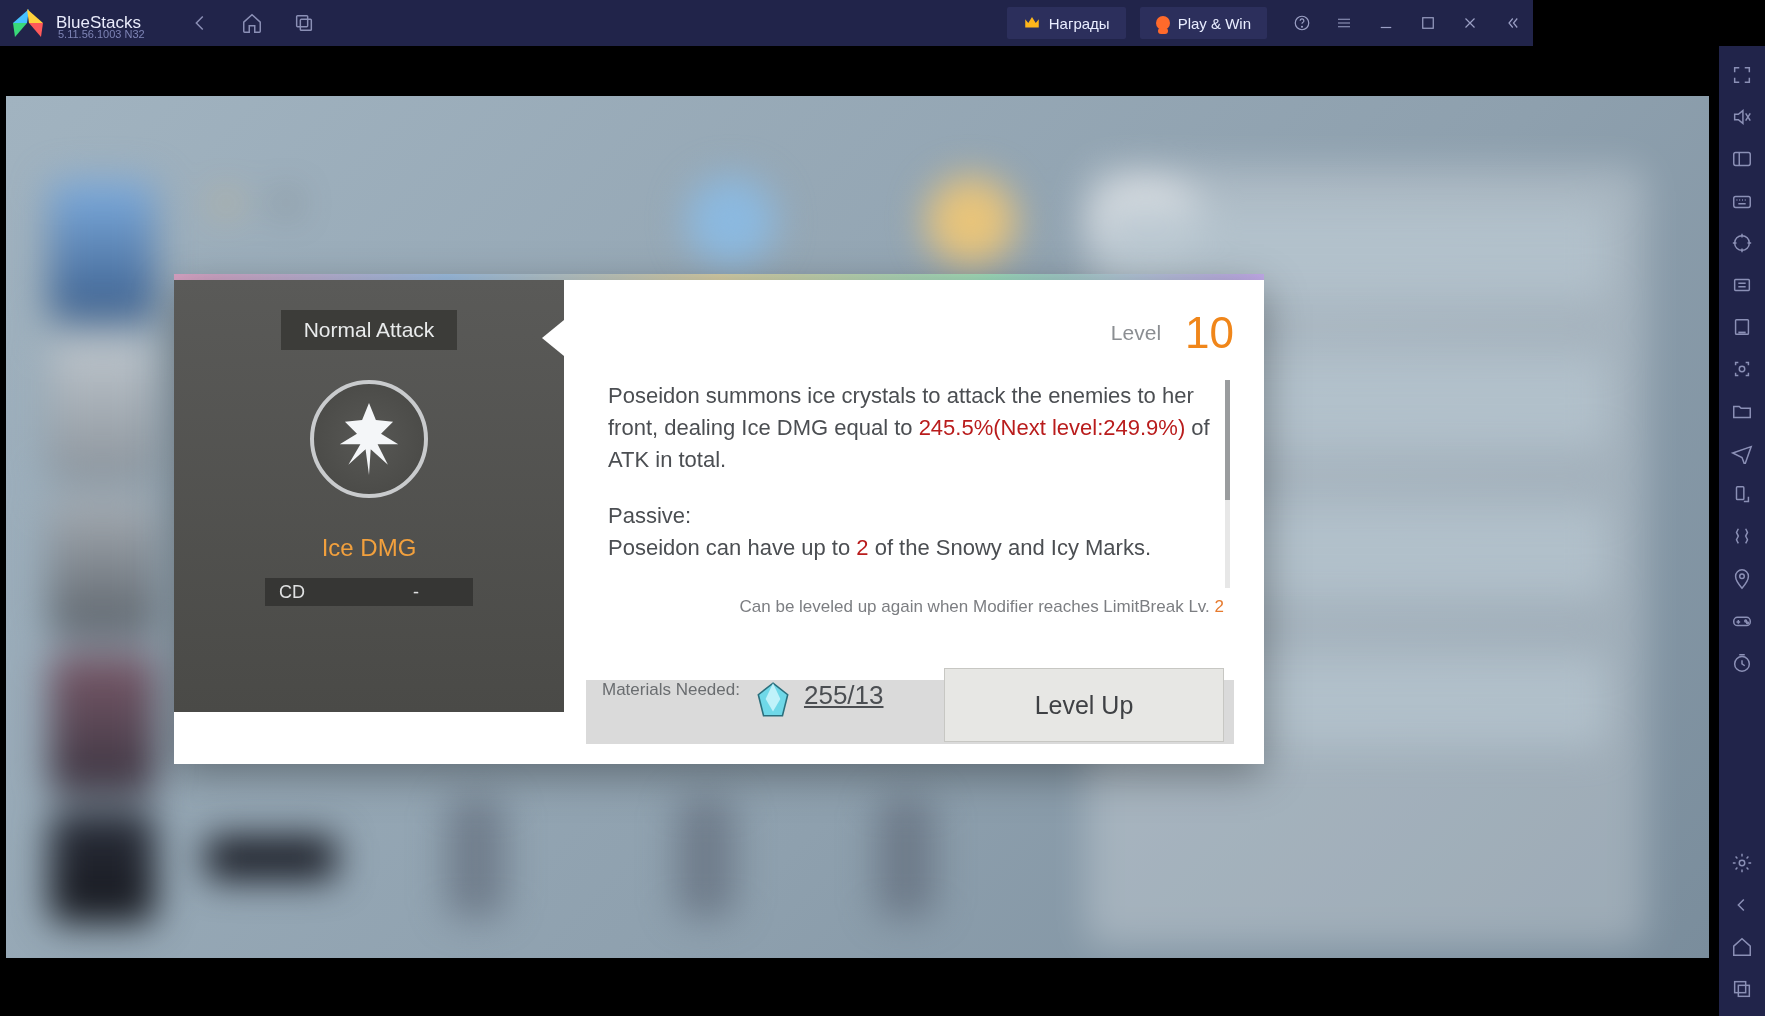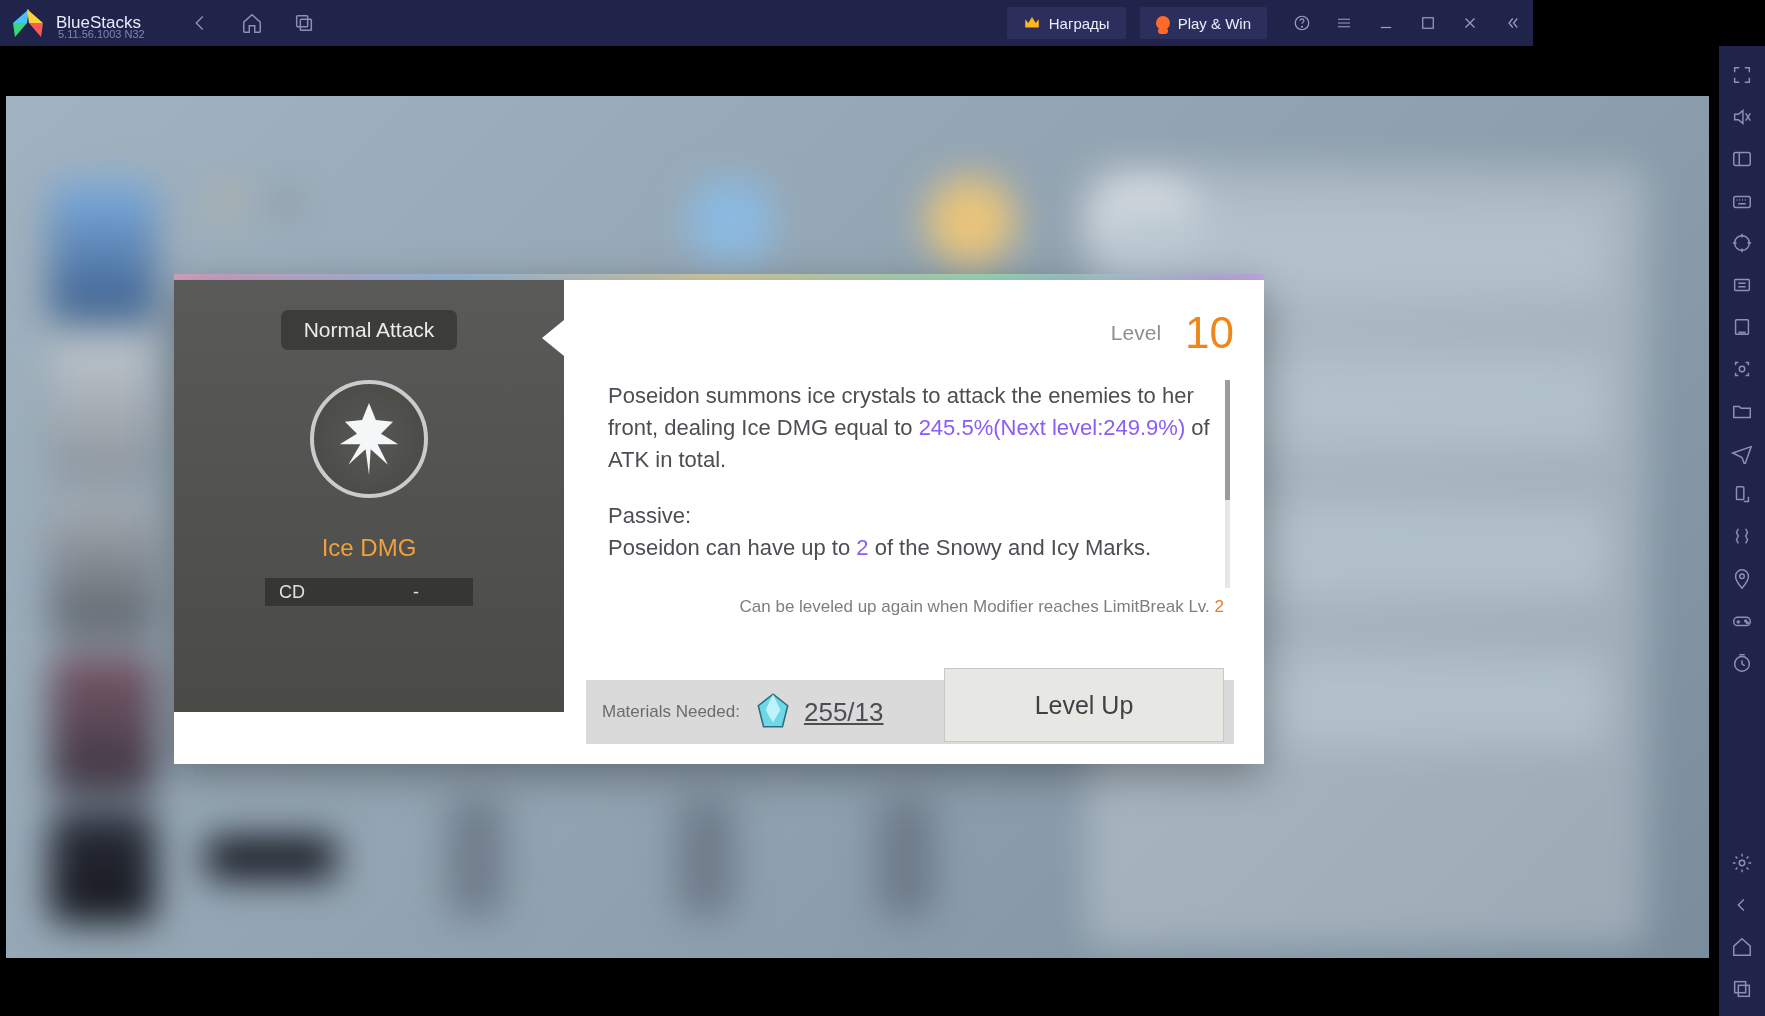--- a/index.html
+++ b/index.html
@@ -96,21 +96,21 @@
   }
   .pointer-notch-dark {
     position:absolute; right:0; top:40px;
     width:0; height:0; border-style:solid;
     border-width:18px 22px 18px 0;
     border-color: transparent #fff transparent transparent;
   }
   .attack-type-badge {
     margin-top:30px; width:176px; height:40px; background:#3c3c39;
     display:flex; align-items:center; justify-content:center;
-    font-size:21px; font-weight:500; color:#e9ebec;border-radius:7px;
+    font-size:21px; font-weight:500; color:#e9ebec;
   }
   .skill-ring {
     margin-top:30px; width:118px; height:118px; border-radius:50%;
     border:4px solid #c9cbcd; display:flex; align-items:center; justify-content:center;
     background:radial-gradient(circle,#585855 0%,#4a4a47 80%);
     position:relative;
   }
   .skill-ring svg { width:86px; height:86px; }
   .dmg-type { margin-top:36px; font-size:24px; color:#f2a03d; font-weight:500;}
   .cd-bar { margin-top:16px; width:208px; height:28px; background:#363634;
@@ -127,27 +127,27 @@
   .desc-scroll {
     margin-top:22px; height:208px; overflow:hidden; position:relative; font-size:22px; line-height:1.45;
     padding-right:22px;
   }
   .scroll-track {
     position:absolute; right:4px; top:0; width:5px; height:100%; background:#e7e7e7;
   }
   .scroll-thumb {
     position:absolute; right:4px; top:0; width:5px; height:120px; background:#9a9c9e;
   }
-  .orange { color:#8b5cf6; font-weight:500;text-align:right;}
+  .orange { color:#b91c1c; font-weight:500;text-align:right;}
   .desc-scroll .cut { margin-top:24px; }
   .limit-note { position:absolute; right:40px; top:298px; font-size:17px; color:#7c7e82;margin-top:19px;}
   .limit-note .lvnum { color:#e67a2e;}
   .mat-row {
     position:absolute; left:412px; bottom:20px; width:648px; height:64px;
-    background:#dadada; display:flex; align-items:center; padding:0 16px;
+    background:#dadada; display:flex; padding:0 16px;
   }
   
   .modal .mat-row { left:412px; }
   .mat-label { font-size:17px; color:#6a6d70;}
   .mat-icon { width:42px; height:42px; margin-left:12px; position:relative;}
   .mat-icon svg { width:100%; height:100%;}
   .mat-count { font-size:26px; color:#4b4e52; margin-left:10px; font-weight:500;text-decoration:underline;}
   .levelup-btn {
     position:absolute; right:40px; bottom:22px; width:280px; height:74px;
     background:#e7e7e4; border:1px solid #c7c7c3; display:flex; align-items:center; justify-content:center;

